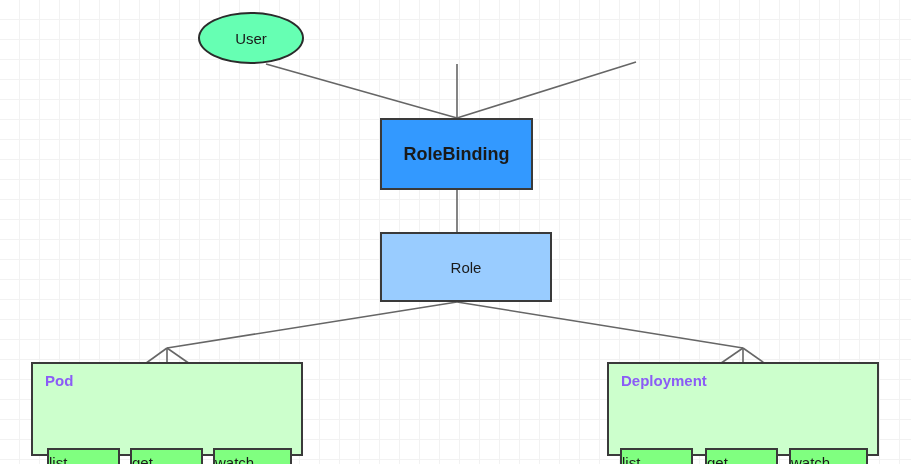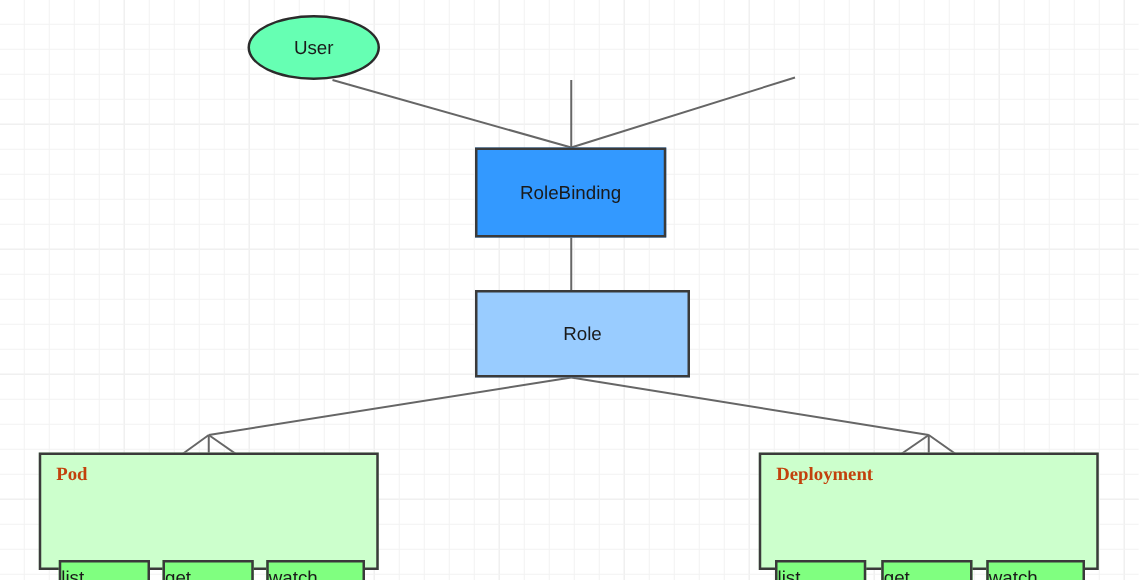--- a/index.html
+++ b/index.html
@@ -52,43 +52,43 @@
     border: 2.5px solid #2b2b2b;
     border-radius: 50%;
     font-size: 15px;
     line-height: 17px;
   }
 
   
   .rolebinding {
     background: #3399FF;
     border: 2px solid #3a3a3a;
-    font-size: 15px;
+    font-size: 18px;
+    font-weight: bold;
   }
   .role {
     background: #99CCFF;
     border: 2px solid #3a3a3a;
     font-size: 15px;
   }
 
   
   .group-box {
     position: absolute;
     box-sizing: border-box;
     background: #CCFFCC;
     border: 2px solid #3a3a3a;
   }
   .group-title {
     position: absolute;
     left: 12px;
     top: 8px;
     font-size: 15px;
     font-weight: bold;
-    color: #c2410c;
-    font-family: Liberation Serif, serif;
+    color: #8b5cf6;
   }
 
   
   .verb {
     position: absolute;
     box-sizing: border-box;
     background: #80FF80;
     border: 2px solid #3a3a3a;
     display: flex;
     align-items: center;

